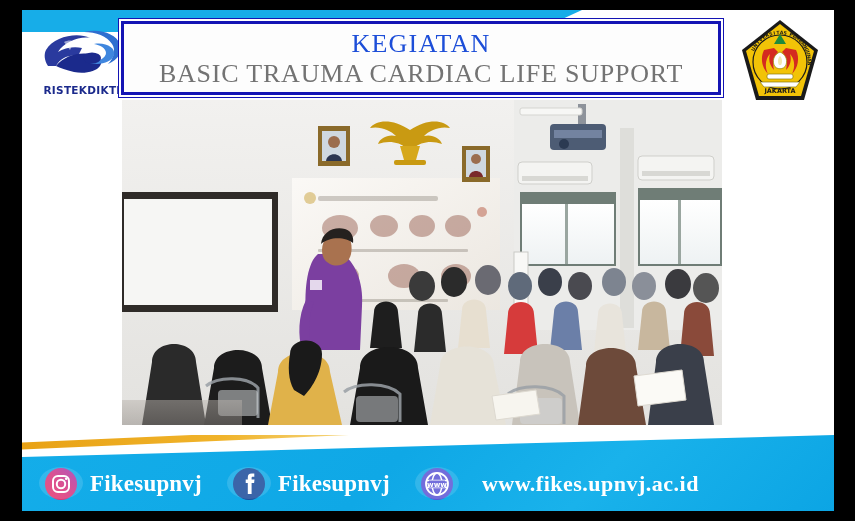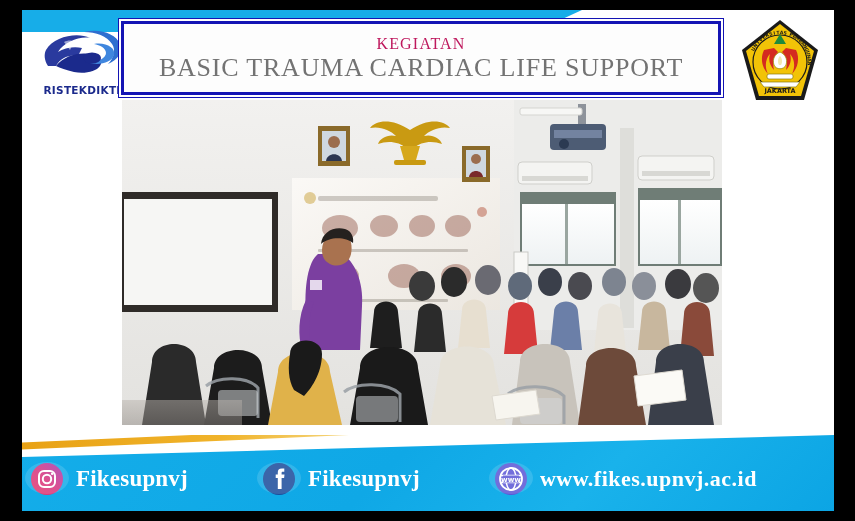--- a/index.html
+++ b/index.html
@@ -99,24 +99,24 @@
     border: 3px solid #1414B4;
     background: #fdfdfd;
     display: flex;
     flex-direction: column;
     align-items: center;
     justify-content: center;
     padding-top: 2px;
   }
   .title-line1 {
     font-family: "Liberation Serif", serif;
-    font-size: 16px;
+    font-size: 26px;
     font-weight: 400;
     letter-spacing: 1.2px;
-    color: #be185d;
+    color: #1d4ed8;
     line-height: 1.15;
   }
   .title-line2 {
     font-family: "Liberation Serif", serif;
     font-size: 26px;
     font-weight: 400;
     letter-spacing: 0.8px;
     color: #737373;
     line-height: 1.15;
     white-space: nowrap;
@@ -164,23 +164,22 @@
     transform-origin: 0 50%;
   }
 
   .social-row {
     position: absolute;
     left: 0;
     bottom: 5px;
     width: 812px;
     height: 44px;
     display: flex;
-    align-items: flex-start;
-    padding-left: 8px;
-    gap: 44px;
+    align-items: center;
+    padding-left: 22px;
   }
   .social-item {
     display: flex;
     align-items: center;
     margin-right: 30px;
   }
   .social-ico {
     width: 34px;
     height: 34px;
     margin-right: 12px;
@@ -188,21 +187,21 @@
     position: relative;
   }
   .social-label {
     font-family: "Liberation Serif", serif;
     font-weight: 700;
     font-size: 23px;
     color: #ffffff;
     letter-spacing: 0.2px;
     white-space: nowrap;
   }
-  .social-label.site { font-size: 22px; letter-spacing: 0.5px; }
+  .social-label.site { font-size: 22px; letter-spacing: 0.5px; margin-left: 16px; }
 
   
   .halo {
     position: absolute;
     left: -5px; top: 0px;
     width: 44px; height: 32px;
     border-radius: 50%;
     background: rgba(255,255,255,0.14);
   }
 </style>

